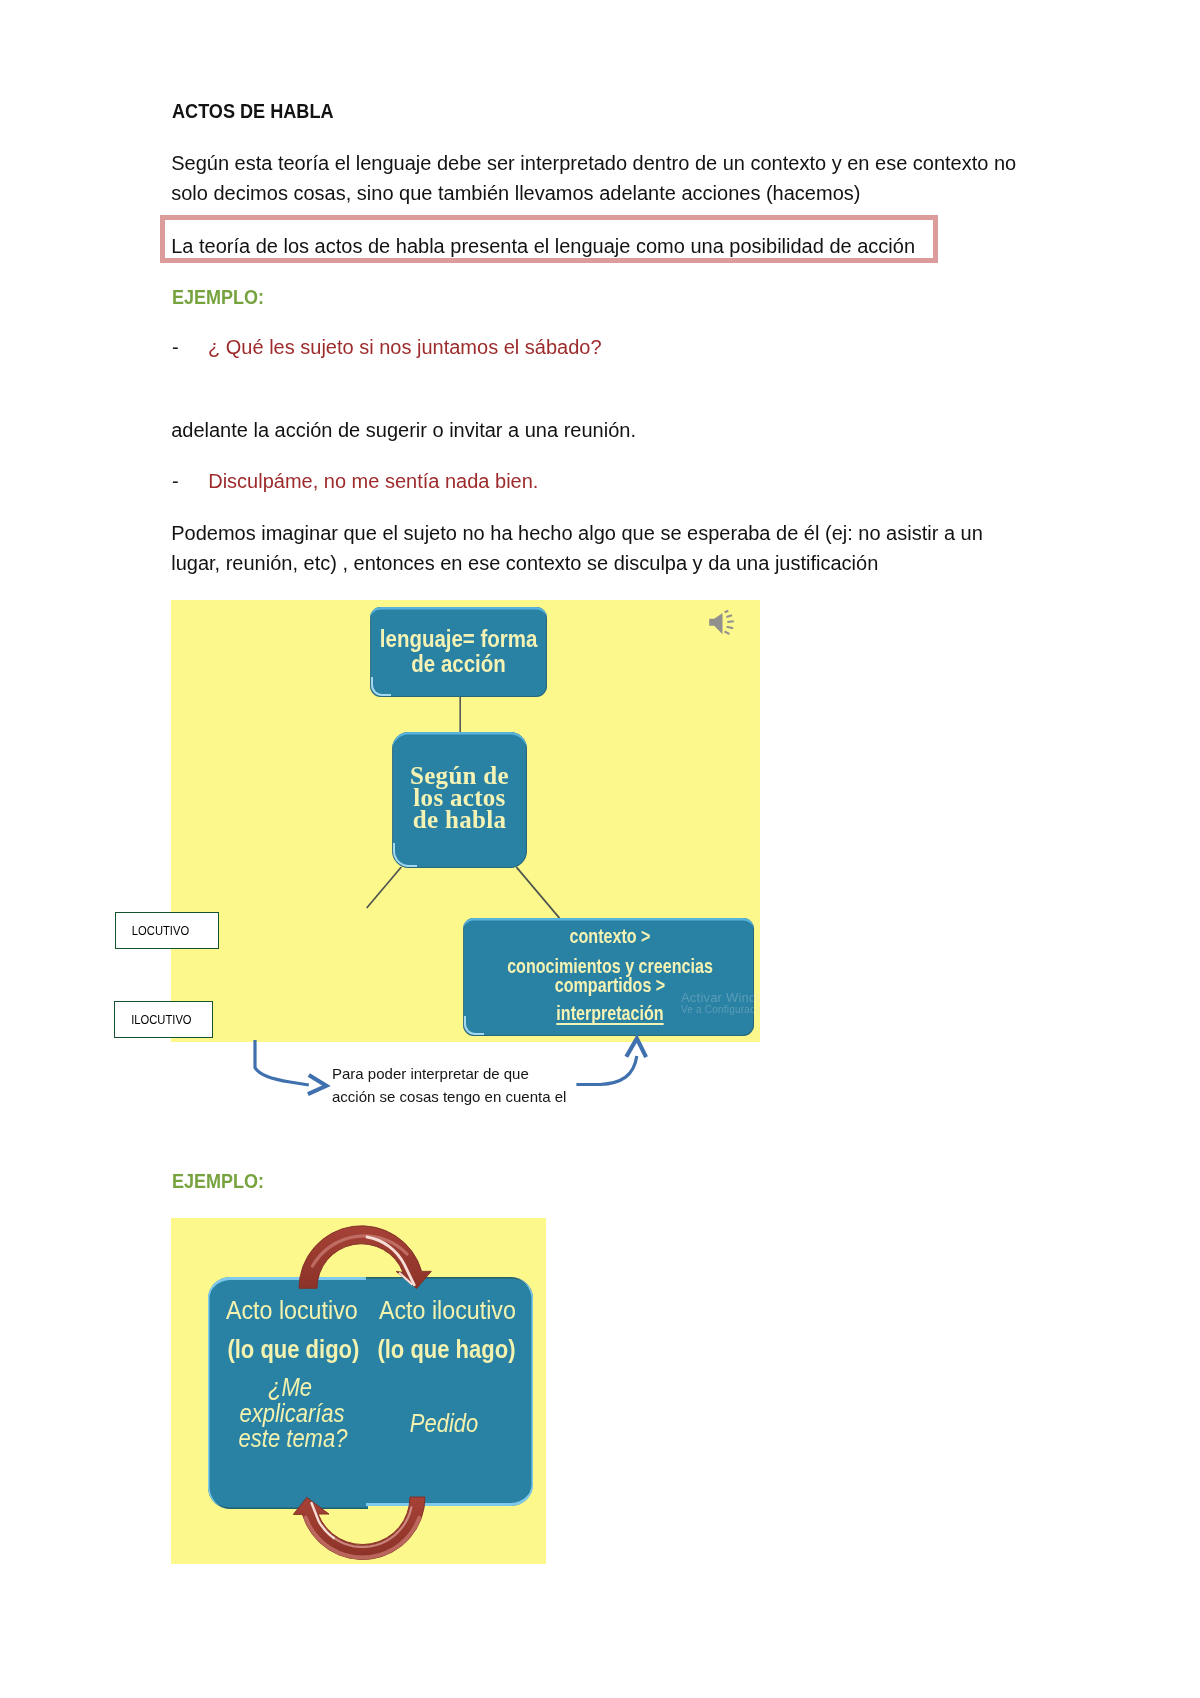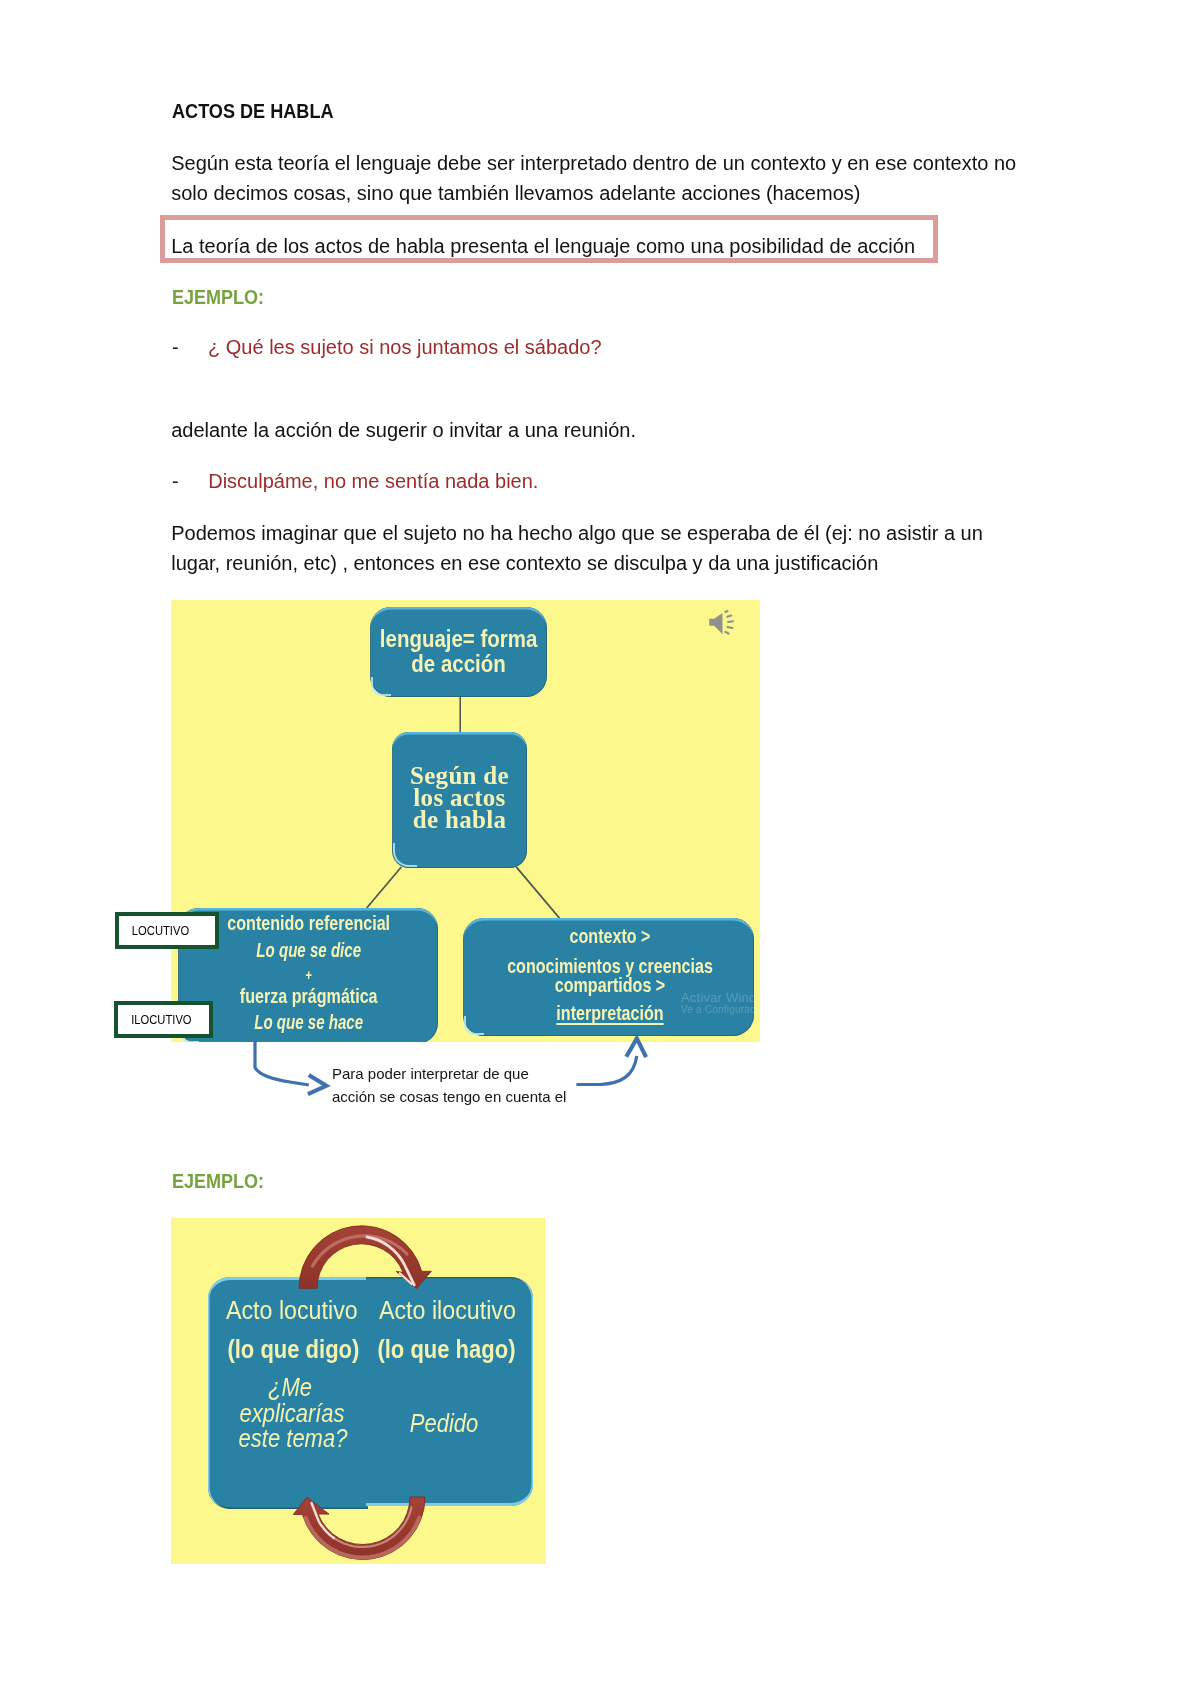--- a/index.html
+++ b/index.html
@@ -12,29 +12,29 @@
   .green{color:#77a33f;font-weight:bold;transform:scaleX(.90);transform-origin:0 0;}
   .red{color:#9e2b2b;}
   .dash{color:#1a1a1a;}
   
   #boxed-callout{position:absolute;left:160px;top:215px;width:778px;height:48px;
      box-sizing:border-box;border:5px solid #dc9c9c;background:#fff;}
   
   .diagram{position:absolute;background:#fdf88b;overflow:hidden;}
   #diagram-1{left:171px;top:600px;width:589px;height:442px;}
   #diagram-2{left:171px;top:1218px;width:375px;height:346px;}
-  .node{position:absolute;background:#2981a4;border-radius:21px;
+  .node{position:absolute;background:#2981a4;border-radius:11px;
         color:#f5f3b4;text-align:center;box-sizing:border-box;
         box-shadow:inset 0 3px 0 -0.5px #59b4dd, inset 0 0 0 1px rgba(40,70,70,.45),
                    inset 2px 0 0 -1px rgba(255,255,255,.18);}
   .node::after{content:"";position:absolute;left:1px;bottom:1px;width:18px;height:17px;
         border-left:2.6px solid rgba(185,232,252,.85);border-bottom:2.6px solid rgba(185,232,252,.85);
         border-radius:0 0 0 11px;}
   #d1-node-center::after{width:22px;height:22px;border-radius:0 0 0 16px;}
-  .labelbox{position:absolute;background:#fff;border:4px solid #14532d;box-sizing:border-box;
+  .labelbox{position:absolute;background:#fff;border:1px solid #14532d;box-sizing:border-box;
      display:flex;align-items:center;justify-content:center;color:#000;}
   .labelbox span{font-size:13.5px;transform:scaleX(.83);white-space:nowrap;position:relative;}
   #label-locutivo span{left:-6.5px;}
   #label-ilocutivo span{left:-2px;}
   svg{display:block;}
   
   .node > div{position:absolute;left:0;right:0;white-space:nowrap;line-height:1;
       transform-origin:50% 0;}
   #d1-node-left > div{left:2.6px;}
   #d1-node-right > div{left:3px;}
@@ -101,27 +101,20 @@
       <div class="nl" style="top:20.9px;">lenguaje= forma</div>
       <div class="nl" style="top:45.6px;">de acción</div>
     </div>
 
     <div class="node" id="d1-node-center" style="left:221px;top:132px;width:135px;height:136px;border-radius:17px;">
       <div class="ns" style="top:31px;">Según de</div>
       <div class="ns" style="top:53.2px;">los actos</div>
       <div class="ns" style="top:75.3px;">de habla</div>
     </div>
 
-    <div class="node" id="d1-node-left" style="left:6.5px;top:308px;width:260px;height:136px;">
-      <div class="nm" style="top:5.1px;">contenido referencial</div>
-      <div class="nmi" style="top:32px;">Lo que se dice</div>
-      <div class="nm nplus" style="top:60px;">+</div>
-      <div class="nm" style="top:77.7px;">fuerza prágmática</div>
-      <div class="nmi" style="top:103.6px;">Lo que se hace</div>
-    </div>
 
     <div class="node" id="d1-node-right" style="left:291.5px;top:317.5px;width:291px;height:118.5px;">
       <div class="nm" style="top:8.8px;">contexto &gt;</div>
       <div class="nm" style="top:38.3px;">conocimientos y creencias</div>
       <div class="nm" style="top:57.5px;">compartidos &gt;</div>
       <div class="nm nu" style="top:85px;">interpretación</div>
     </div>
 
     <div class="abs wm" style="left:510px;top:389.6px;">Activar Windows</div>
     <div class="abs wm2" style="left:510px;top:403.5px;">Ve a Configuración</div>

